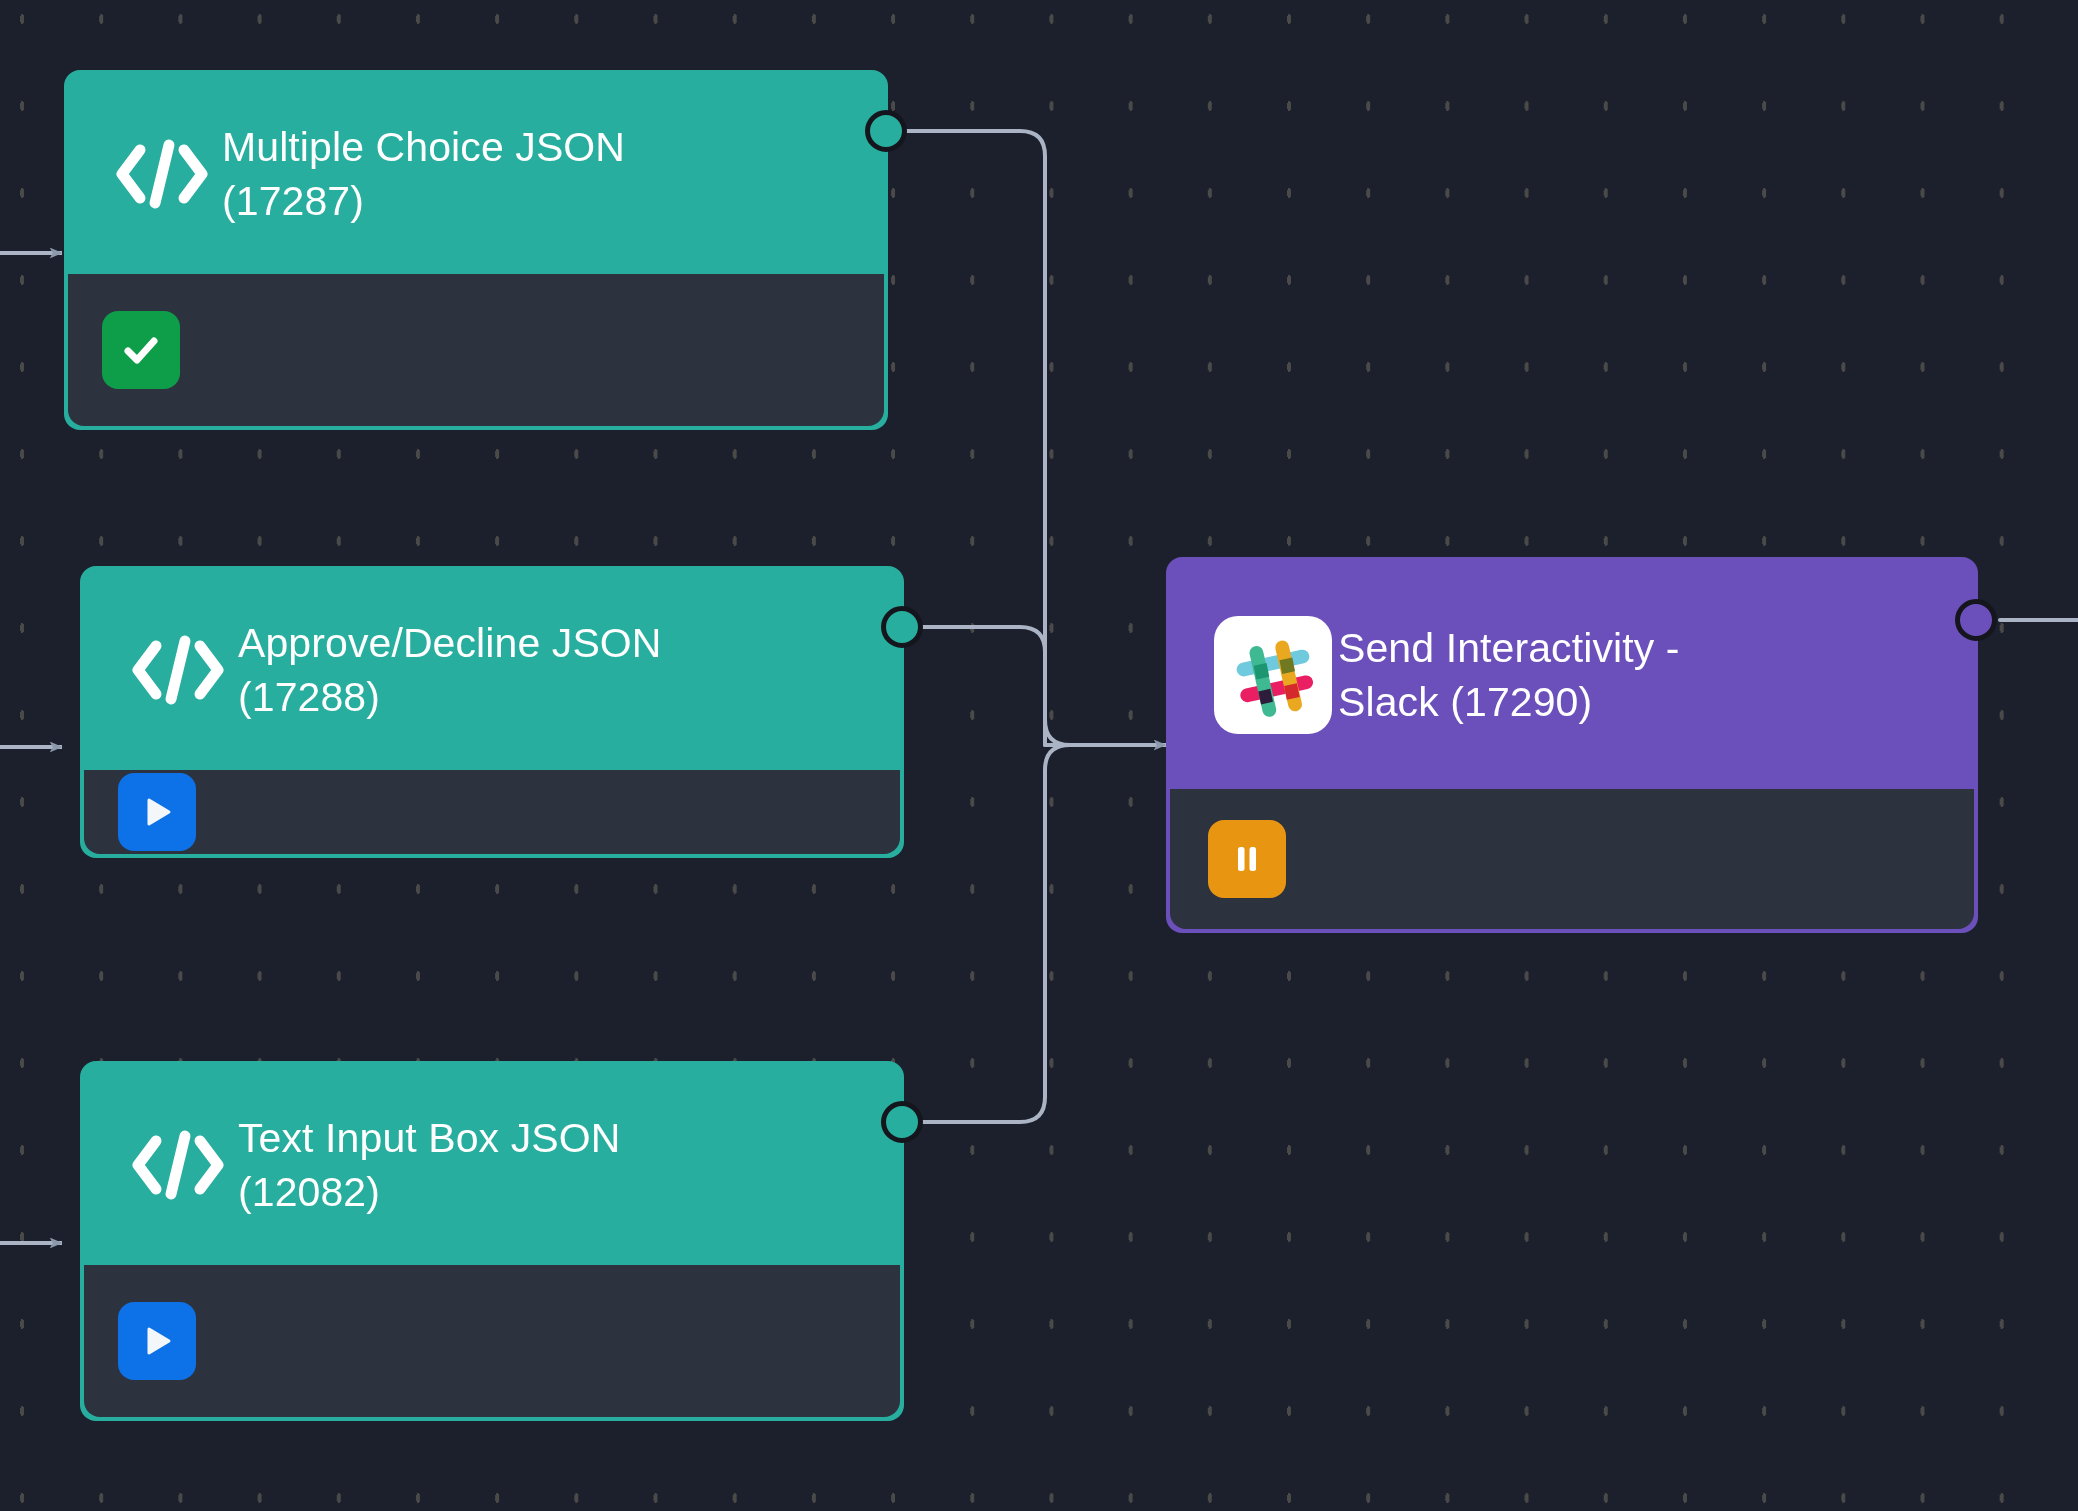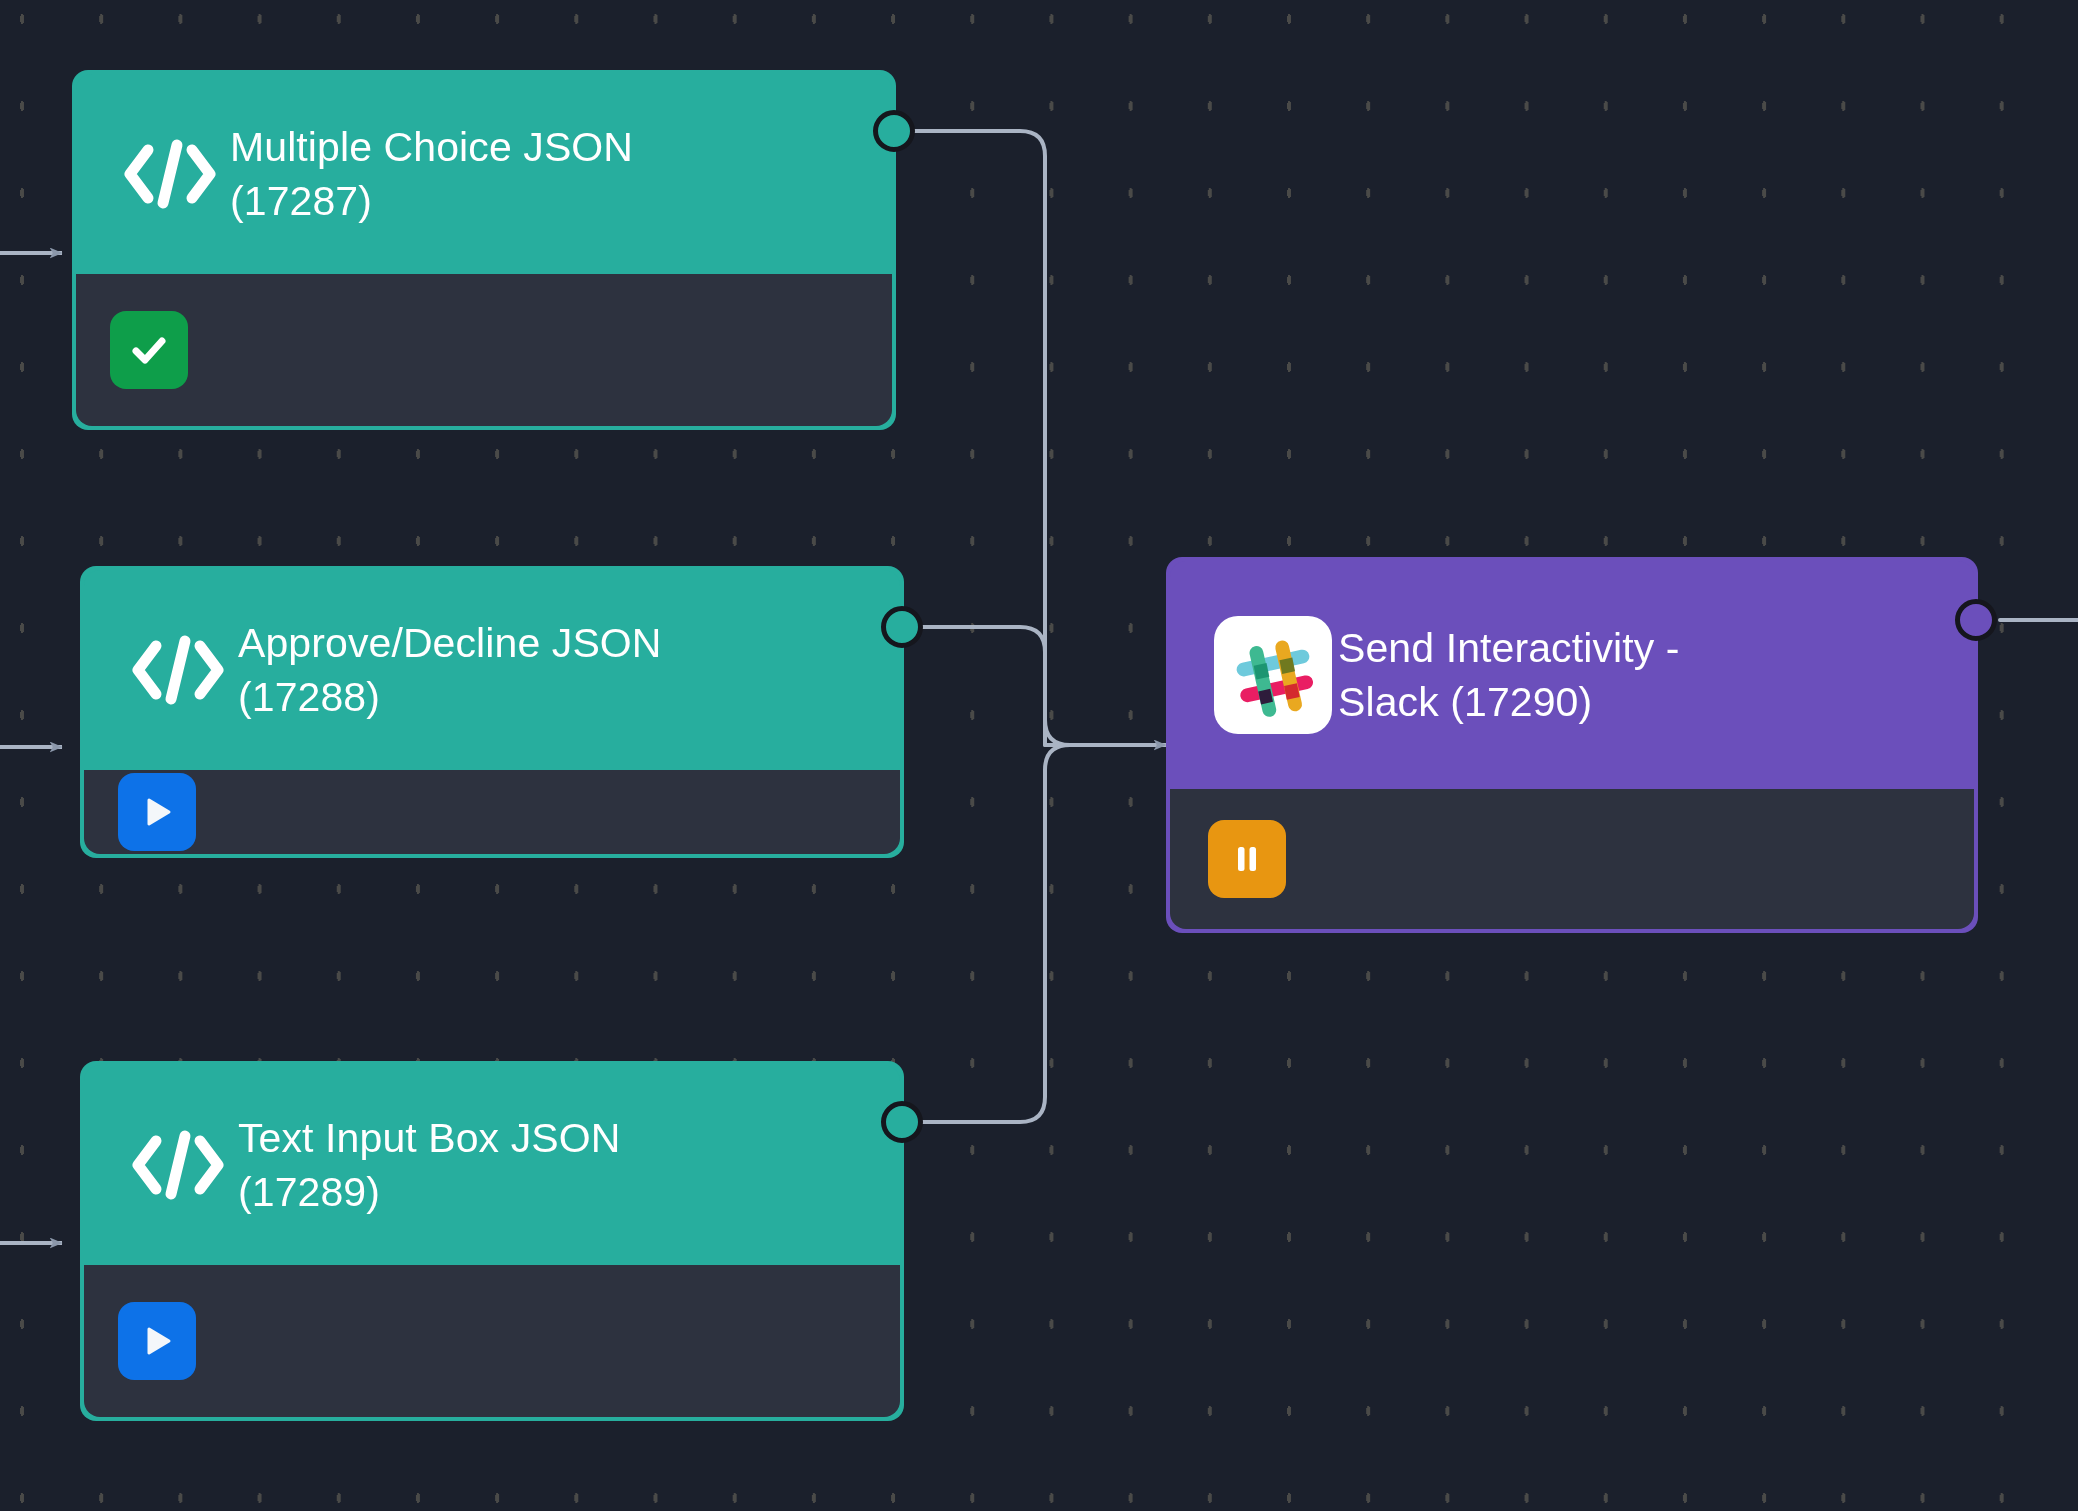--- a/index.html
+++ b/index.html
@@ -157,21 +157,21 @@
 
     <path d="M 904 1122 L 1020 1122 Q 1045 1122 1045 1097 L 1045 770 Q 1045 745 1070 745" stroke="#aab4c4" stroke-width="4" fill="none" stroke-linecap="round" stroke-linejoin="round"></path>
 
     <path d="M 904 627 L 1020 627 Q 1045 627 1045 652 L 1045 745" stroke="#aab4c4" stroke-width="4" fill="none" stroke-linecap="round" stroke-linejoin="round"></path>
 
     <path d="M 1045 745 L 1115 745 L 1166 745" stroke="#aab4c4" stroke-width="4" fill="none" stroke-linecap="round" marker-end="url(#arrowhead)"></path>
 
     <path d="M 2000 620 L 2090 620" stroke="#aab4c4" stroke-width="4" fill="none" stroke-linecap="round"></path>
   </svg>
 
-  <div class="node node-code" style="left:72px; top:70px; width:824px; height:360px;">
+  <div class="node node-code" style="left:64px; top:70px; width:824px; height:360px;">
     <div class="node-inner">
       <div class="node-header">
         <span class="node-icon">
           <svg width="96" height="76" viewBox="0 0 96 76" xmlns="http://www.w3.org/2000/svg">
             <g stroke="#ffffff" stroke-width="11" stroke-linecap="round" stroke-linejoin="round" fill="none">
               <polyline points="26,14 8,38 26,62"></polyline>
               <polyline points="70,14 88,38 70,62"></polyline>
               <line x1="55" y1="9" x2="41" y2="67"></line>
             </g>
           </svg>
@@ -222,21 +222,21 @@
         <span class="node-icon">
           <svg width="96" height="76" viewBox="0 0 96 76" xmlns="http://www.w3.org/2000/svg">
             <g stroke="#ffffff" stroke-width="11" stroke-linecap="round" stroke-linejoin="round" fill="none">
               <polyline points="26,14 8,38 26,62"></polyline>
               <polyline points="70,14 88,38 70,62"></polyline>
               <line x1="55" y1="9" x2="41" y2="67"></line>
             </g>
           </svg>
         </span>
         <span class="node-title">Text Input Box JSON
-(17289)</span>
+(12082)</span>
       </div>
       <div class="node-footer">
         <span class="status-badge" style="background:#0d72e8;">
           <svg width="44" height="44" viewBox="0 0 44 44" xmlns="http://www.w3.org/2000/svg">
             <path d="M14,10 L34,22 L14,34 Z" fill="#f4f7fa" stroke="#f4f7fa" stroke-width="3" stroke-linejoin="round"></path>
           </svg>
         </span>
       </div>
     </div>
     <span class="port port-teal" style="right:-19px; top:40px;"></span>

